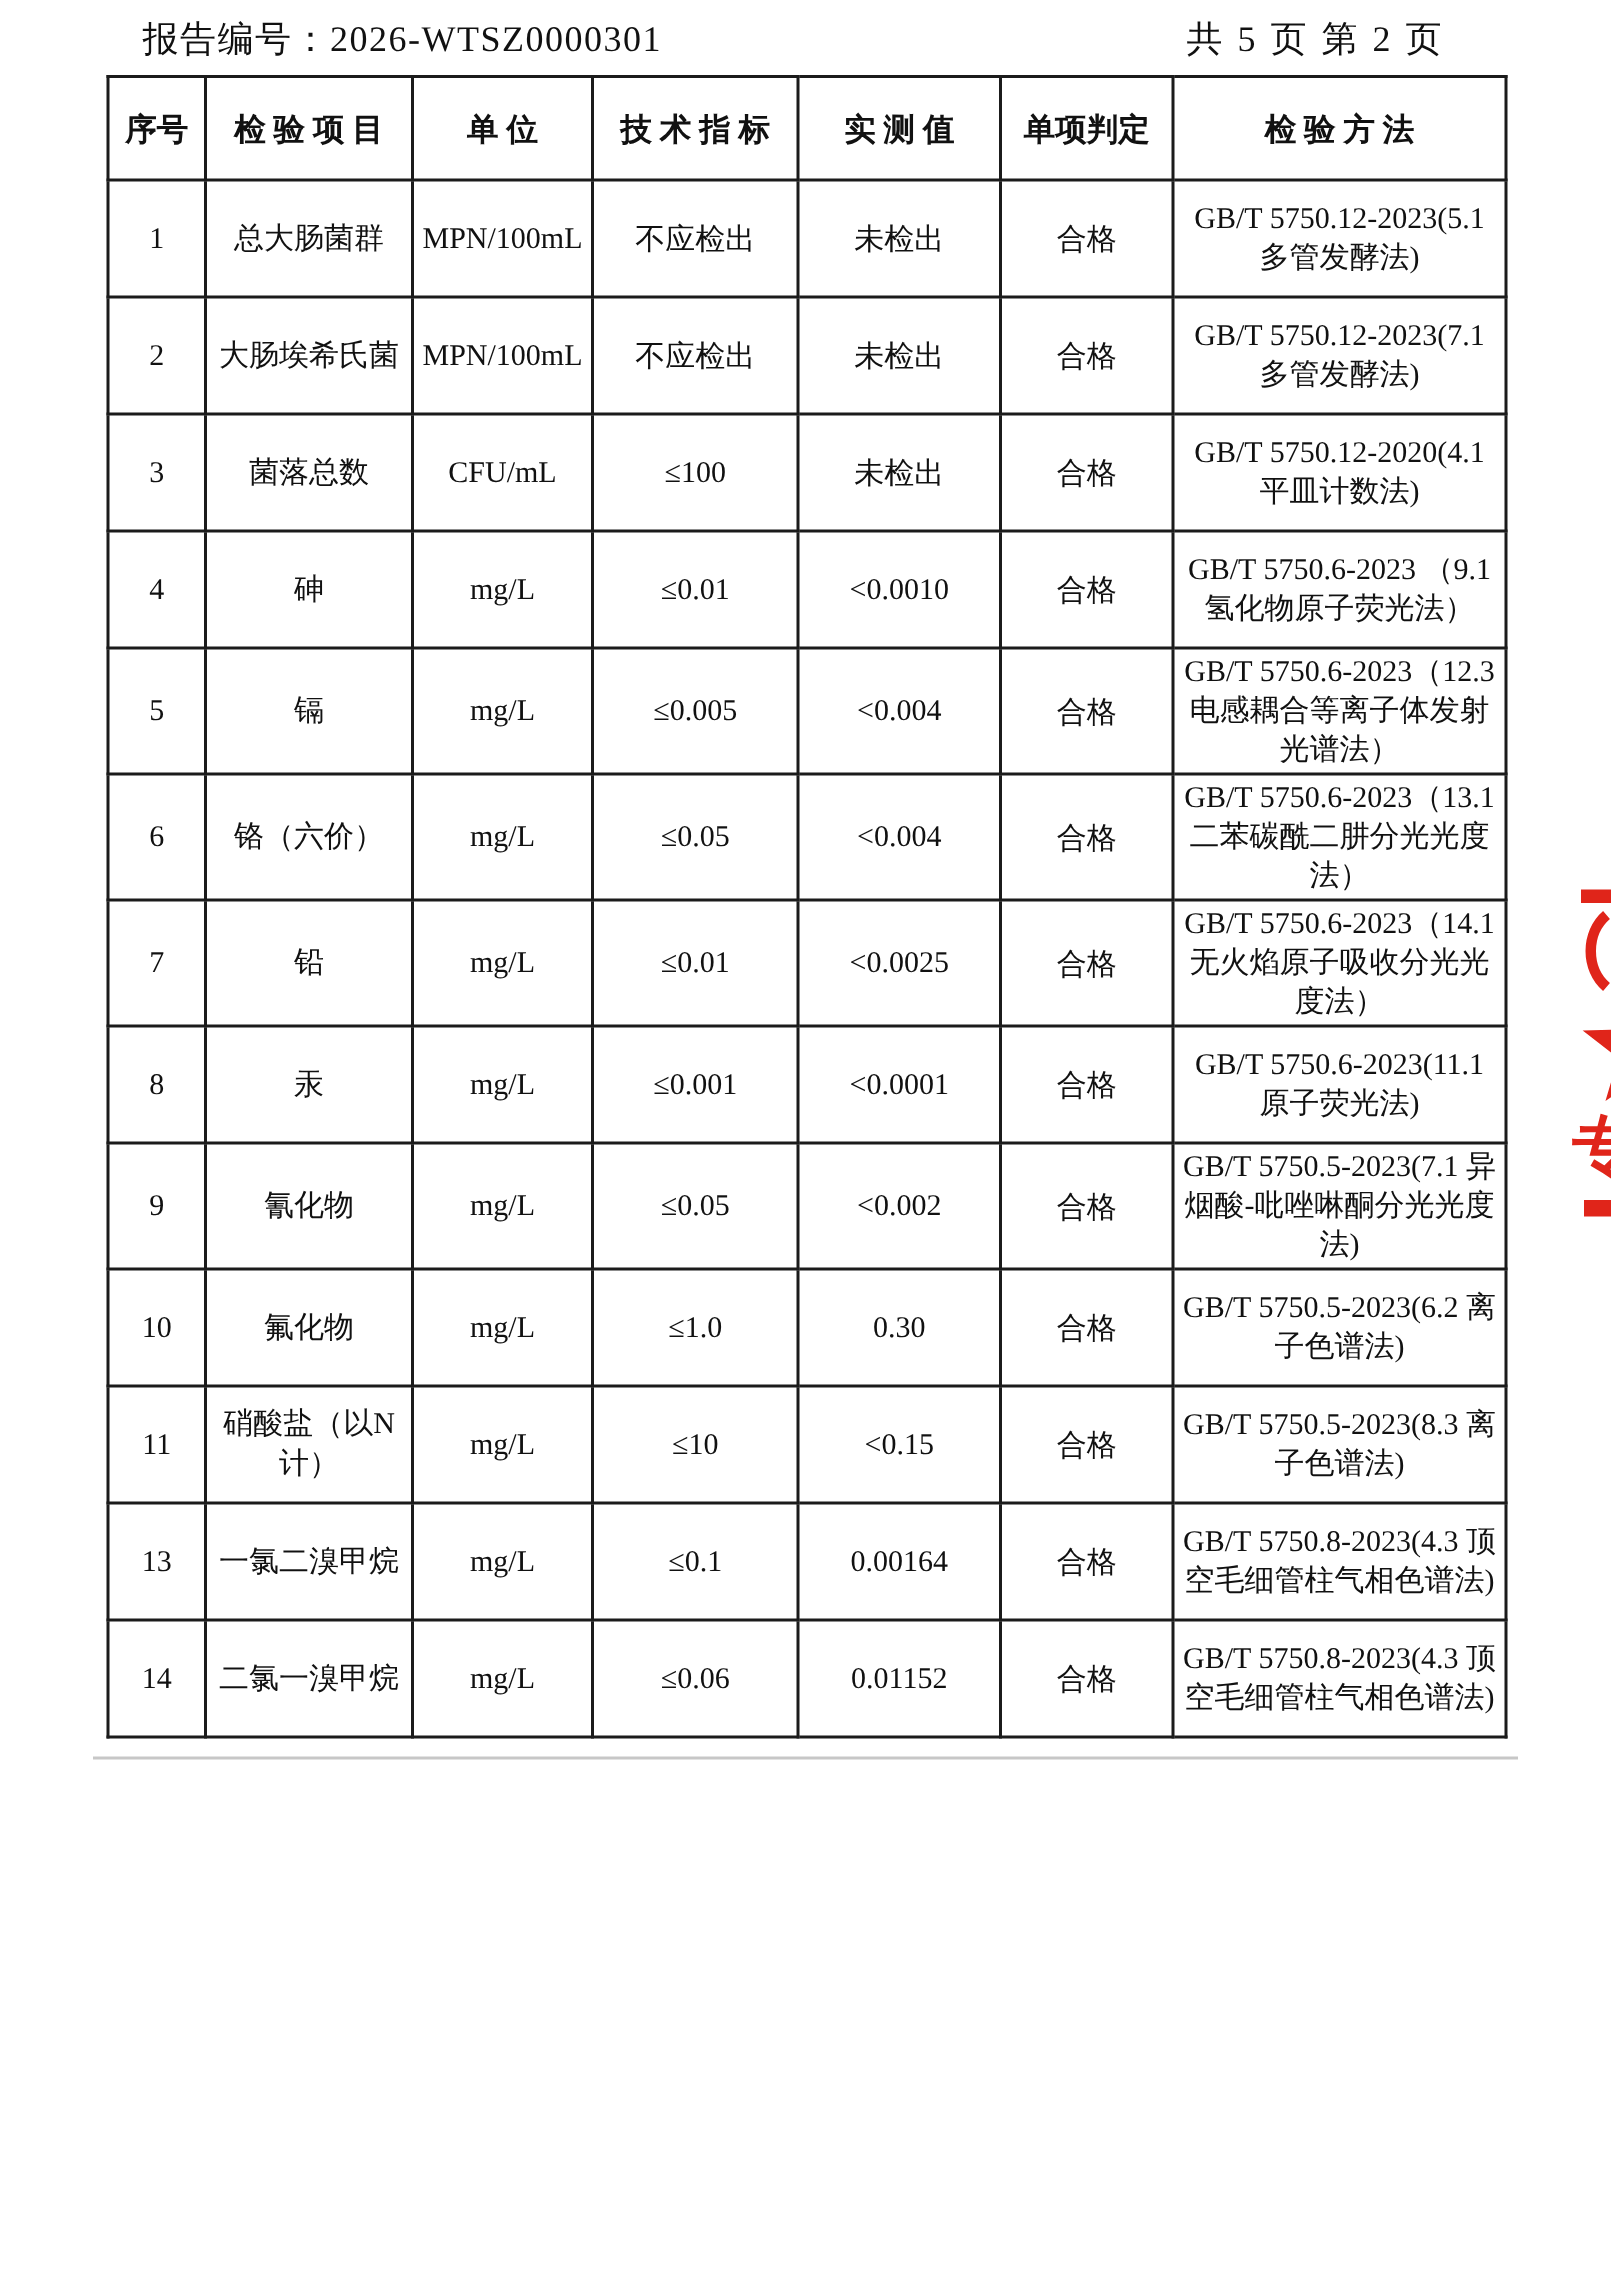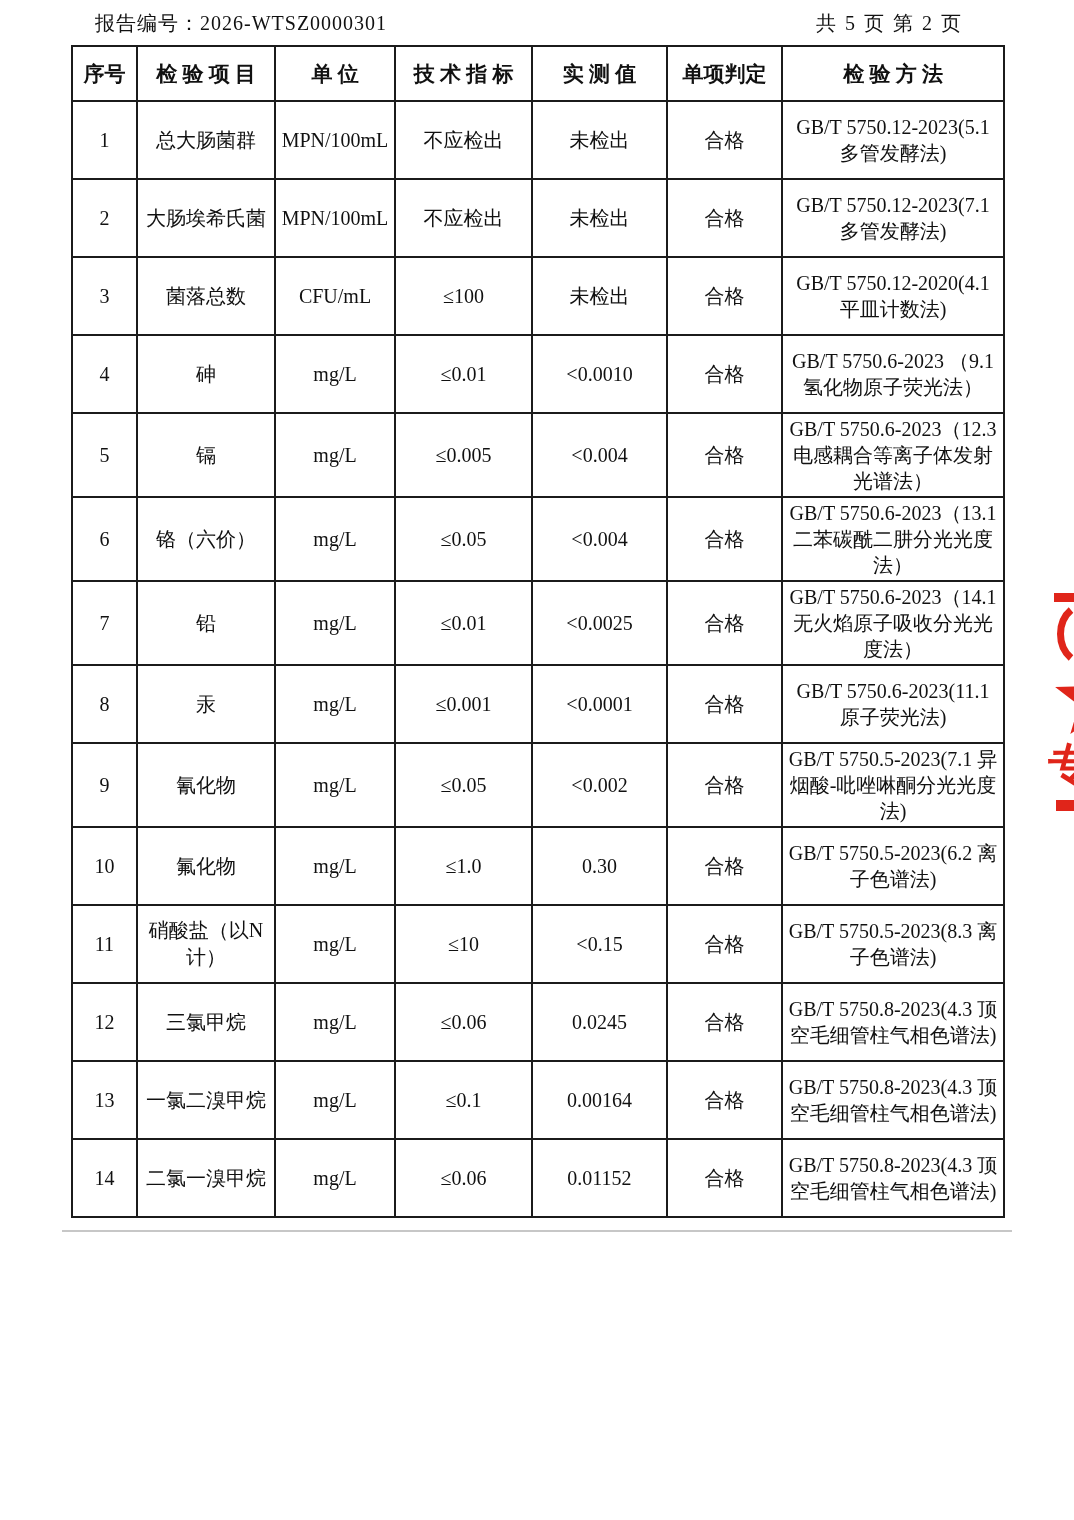--- a/index.html
+++ b/index.html
@@ -18,41 +18,41 @@
     font-size: 36px;
     font-weight: bold;
     letter-spacing: 2px;
   }
   .meta-row {
     width: 932px;
     margin: 10px auto 0 71px;
     display: flex;
     justify-content: space-between;
     align-items: flex-start;
-    font-size: 20px;
+    font-size: 24px;
   }
   .meta-left { padding-left: 24px; letter-spacing: 1px; }
   .meta-right { padding-right: 40px; letter-spacing: 2px; }
   table.results {
     margin-left: 71px;
     margin-top: 8px;
     width: 932px;
     border-collapse: collapse;
     table-layout: fixed;
   }
   table.results th, table.results td {
     border: 2px solid #1b1b1b;
     text-align: center;
     vertical-align: middle;
     font-size: 20px;
     padding: 2px 3px;
     overflow: hidden;
   }
   table.results th {
-    height: 55px;
+    height: 69px;
     font-weight: bold;
     font-size: 21px;
   }
   table.results td { height: 78px; }
   col.c-no { width: 65px; }
   col.c-item { width: 138px; }
   col.c-unit { width: 120px; }
   col.c-limit { width: 137px; }
   col.c-measured { width: 135px; }
   col.c-judgment { width: 115px; }
@@ -205,29 +205,20 @@
         <tr>
           <td class="col-no">11</td>
           <td class="col-item">硝酸盐（以N计）</td>
           <td class="col-unit">mg/L</td>
           <td class="col-limit">≤10</td>
           <td class="col-measured">&lt;0.15</td>
           <td class="col-judgment">合格</td>
           <td class="col-method">GB/T 5750.5-2023(8.3 离子色谱法)</td>
         </tr>
         <tr>
-          <td class="col-no">12</td>
-          <td class="col-item">三氯甲烷</td>
-          <td class="col-unit">mg/L</td>
-          <td class="col-limit">≤0.06</td>
-          <td class="col-measured">0.0245</td>
-          <td class="col-judgment">合格</td>
-          <td class="col-method">GB/T 5750.8-2023(4.3 顶空毛细管柱气相色谱法)</td>
-        </tr>
-        <tr>
           <td class="col-no">13</td>
           <td class="col-item">一氯二溴甲烷</td>
           <td class="col-unit">mg/L</td>
           <td class="col-limit">≤0.1</td>
           <td class="col-measured">0.00164</td>
           <td class="col-judgment">合格</td>
           <td class="col-method">GB/T 5750.8-2023(4.3 顶空毛细管柱气相色谱法)</td>
         </tr>
         <tr>
           <td class="col-no">14</td>

